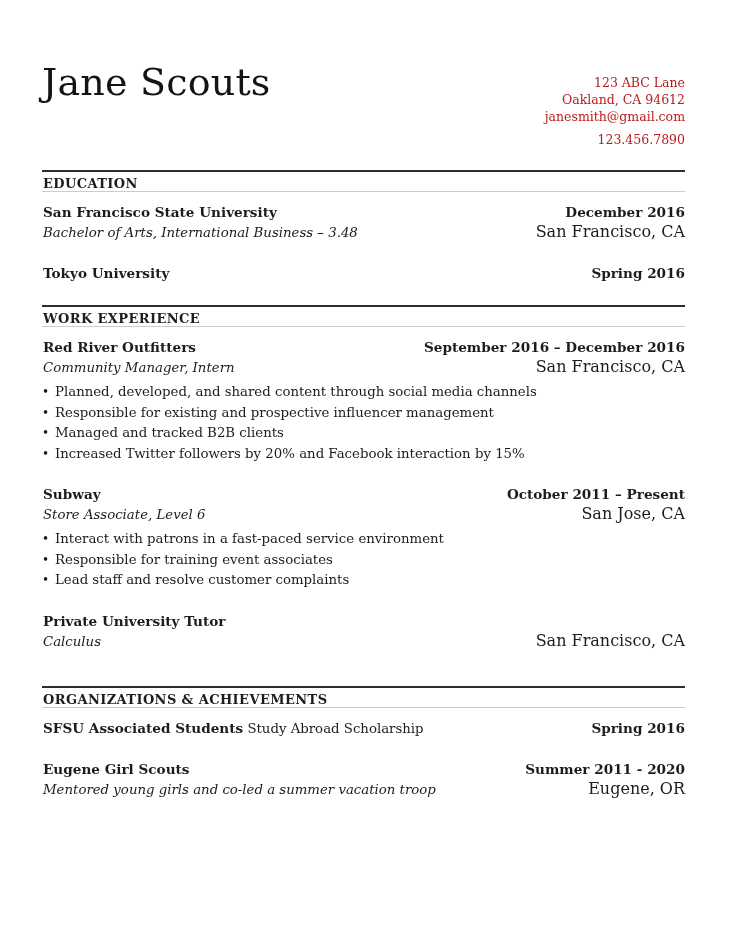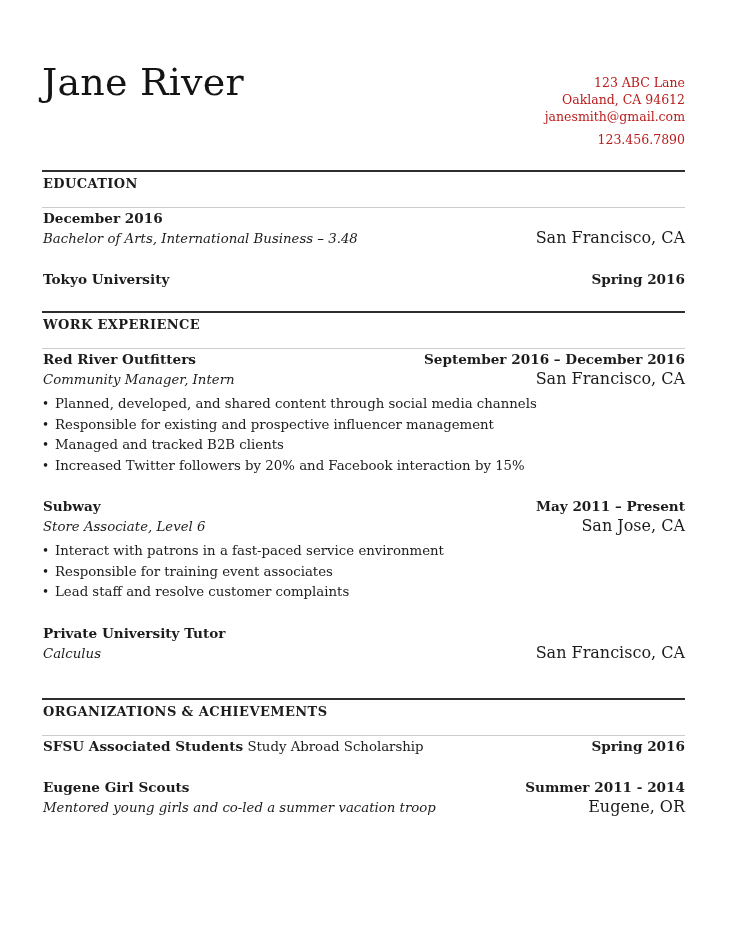--- a/index.html
+++ b/index.html
@@ -36,24 +36,25 @@
     margin-top: 12px;
     color: #b91c1c;
   }
   .contact .phone { margin-top: 6px; }
   
   .section { margin-top: 22px; }
   .section.gap-lg { margin-top: 34px; }
   .section-heading {
     border-top: 2px solid #2e2e2e;
     border-bottom: 1px solid #cccccc;
-    padding: 4px 0 16px 1px;
+    padding: 4px 0 0 1px;
     font-size: 13px;
     font-weight: 700;
     letter-spacing: 0.4px;
+    margin-bottom: 10px;
   }
   .entry { margin-bottom: 20px; }
   .entry:last-child { margin-bottom: 0; }
   .row {
     display: flex;
     justify-content: space-between;
     align-items: baseline;
     line-height: 20px;
     padding-left: 1px;
   }
@@ -76,34 +77,35 @@
     font-size: 12px;
   }
   .bullet-text { flex: 1; }
 </style>
 </head>
 <body>
 
 <div class="page">
 
   <header class="header">
-    <h1 class="name">Jane River</h1>
+    <h1 class="name">Jane Scouts</h1>
     <div class="contact">
       <div>123 ABC Lane</div>
       <div>Oakland, CA 94612</div>
       <div>janesmith@gmail.com</div>
       <div class="phone">123.456.7890</div>
     </div>
   </header>
 
   <section class="section">
     <h2 class="section-heading">EDUCATION</h2>
 
     <div class="entry">
       <div class="row">
+        <span class="title">San Francisco State University</span>
         <span class="date">December 2016</span>
       </div>
       <div class="row">
         <span class="subtitle">Bachelor of Arts, International Business – 3.48</span>
         <span class="location">San Francisco, CA</span>
       </div>
     </div>
 
     <div class="entry">
       <div class="row">
@@ -141,21 +143,21 @@
         <li class="bullet">
           <span class="bullet-dot">•</span>
           <span class="bullet-text">Increased Twitter followers by 20% and Facebook interaction by 15%</span>
         </li>
       </ul>
     </div>
 
     <div class="entry">
       <div class="row">
         <span class="title">Subway</span>
-        <span class="date">May 2011 – Present</span>
+        <span class="date">October 2011 – Present</span>
       </div>
       <div class="row">
         <span class="subtitle">Store Associate, Level 6</span>
         <span class="location">San Jose, CA</span>
       </div>
       <ul class="bullets">
         <li class="bullet">
           <span class="bullet-dot">•</span>
           <span class="bullet-text">Interact with patrons in a fast-paced service environment</span>
         </li>
@@ -188,21 +190,21 @@
     <div class="entry">
       <div class="row">
         <span><span class="title">SFSU Associated Students</span><span class="title-suffix"> Study Abroad Scholarship</span></span>
         <span class="date">Spring 2016</span>
       </div>
     </div>
 
     <div class="entry">
       <div class="row">
         <span class="title">Eugene Girl Scouts</span>
-        <span class="date">Summer 2011 - 2014</span>
+        <span class="date">Summer 2011 - 2020</span>
       </div>
       <div class="row">
         <span class="subtitle">Mentored young girls and co-led a summer vacation troop</span>
         <span class="location">Eugene, OR</span>
       </div>
     </div>
   </section>
 
 </div>
 

